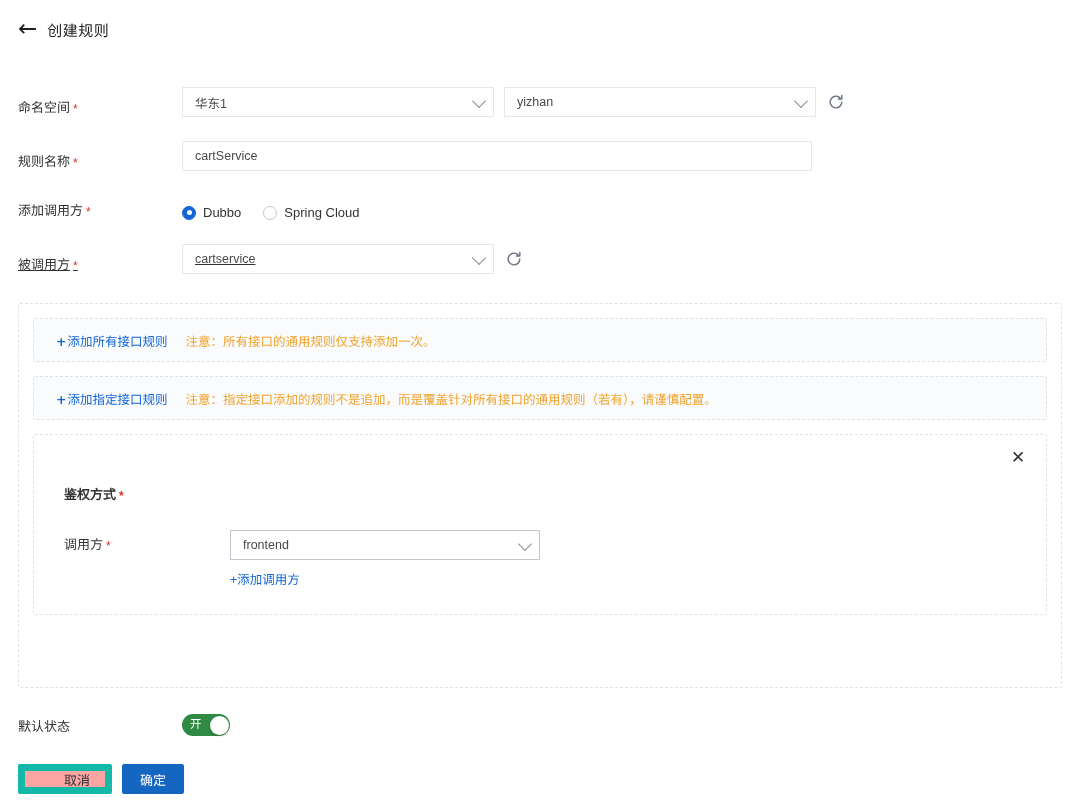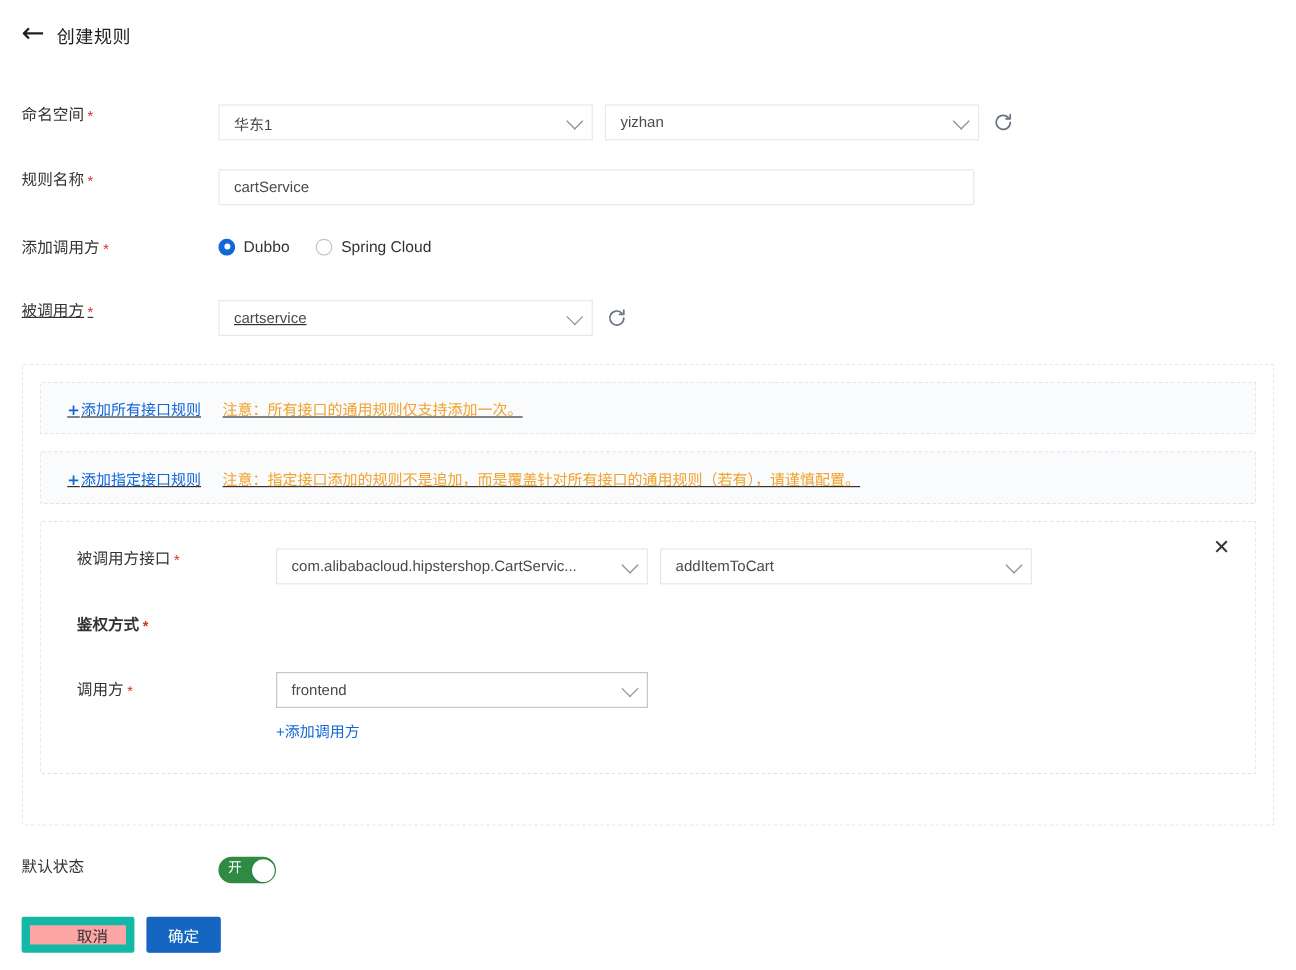--- a/index.html
+++ b/index.html
@@ -40,21 +40,21 @@
   .page-title {
     font-size: 15px;
     font-weight: 400;
     color: #1f1f1f;
     letter-spacing: 0.5px;
   }
 
   
   .form-row {
     display: flex;
-    align-items: flex-start;
+    align-items: flex-end;
     padding-left: 18px;
     box-sizing: border-box;
   }
   .form-label {
     width: 164px;
     flex: none;
     font-size: 13px;
     color: #333333;
     line-height: 18px;
   }
@@ -170,21 +170,20 @@
     margin: 14px 14px 0 14px;
     height: 44px;
     border: 1px dashed #dfe2e8;
     background: #fafbfc;
     border-radius: 2px;
     display: flex;
     align-items: center;
     padding-left: 22px;
     box-sizing: border-box;
     gap: 18px;
-    text-decoration: underline;
   }
   .add-link {
     color: #1266d8;
     font-size: 12.5px;
     cursor: pointer;
     white-space: nowrap;
   }
   .add-link .plus {
     font-weight: 700;
     margin-right: 1px;
@@ -365,35 +364,20 @@
   </div>
 
   <div class="add-bar">
     <span class="add-link"><span class="plus">+</span><span>添加指定接口规则</span></span>
     <span class="note-text">注意：指定接口添加的规则不是追加，而是覆盖针对所有接口的通用规则（若有），请谨慎配置。</span>
   </div>
 
   <div class="rule-card">
     <span class="close-x">✕</span>
 
-    <div class="form-row" style="height:30px;">
-      <div class="form-label">
-        <span>被调用方接口</span><span class="req-star">*</span>
-      </div>
-      <div class="field-area">
-        <div class="sel" style="width:310px;">
-          <span>com.alibabacloud.hipstershop.CartServic...</span>
-          <span class="caret"></span>
-        </div>
-        <div class="sel" style="width:310px;">
-          <span>addItemToCart</span>
-          <span class="caret"></span>
-        </div>
-      </div>
-    </div>
 
     <div class="form-row" style="height:22px;margin-top:25px;font-weight:bold;">
       <div class="form-label">
         <span>鉴权方式</span><span class="req-star">*</span>
       </div>
     </div>
 
     <div class="form-row" style="align-items:flex-start;margin-top:26px;">
       <div class="form-label" style="line-height:30px;">
         <span>调用方</span><span class="req-star">*</span>

